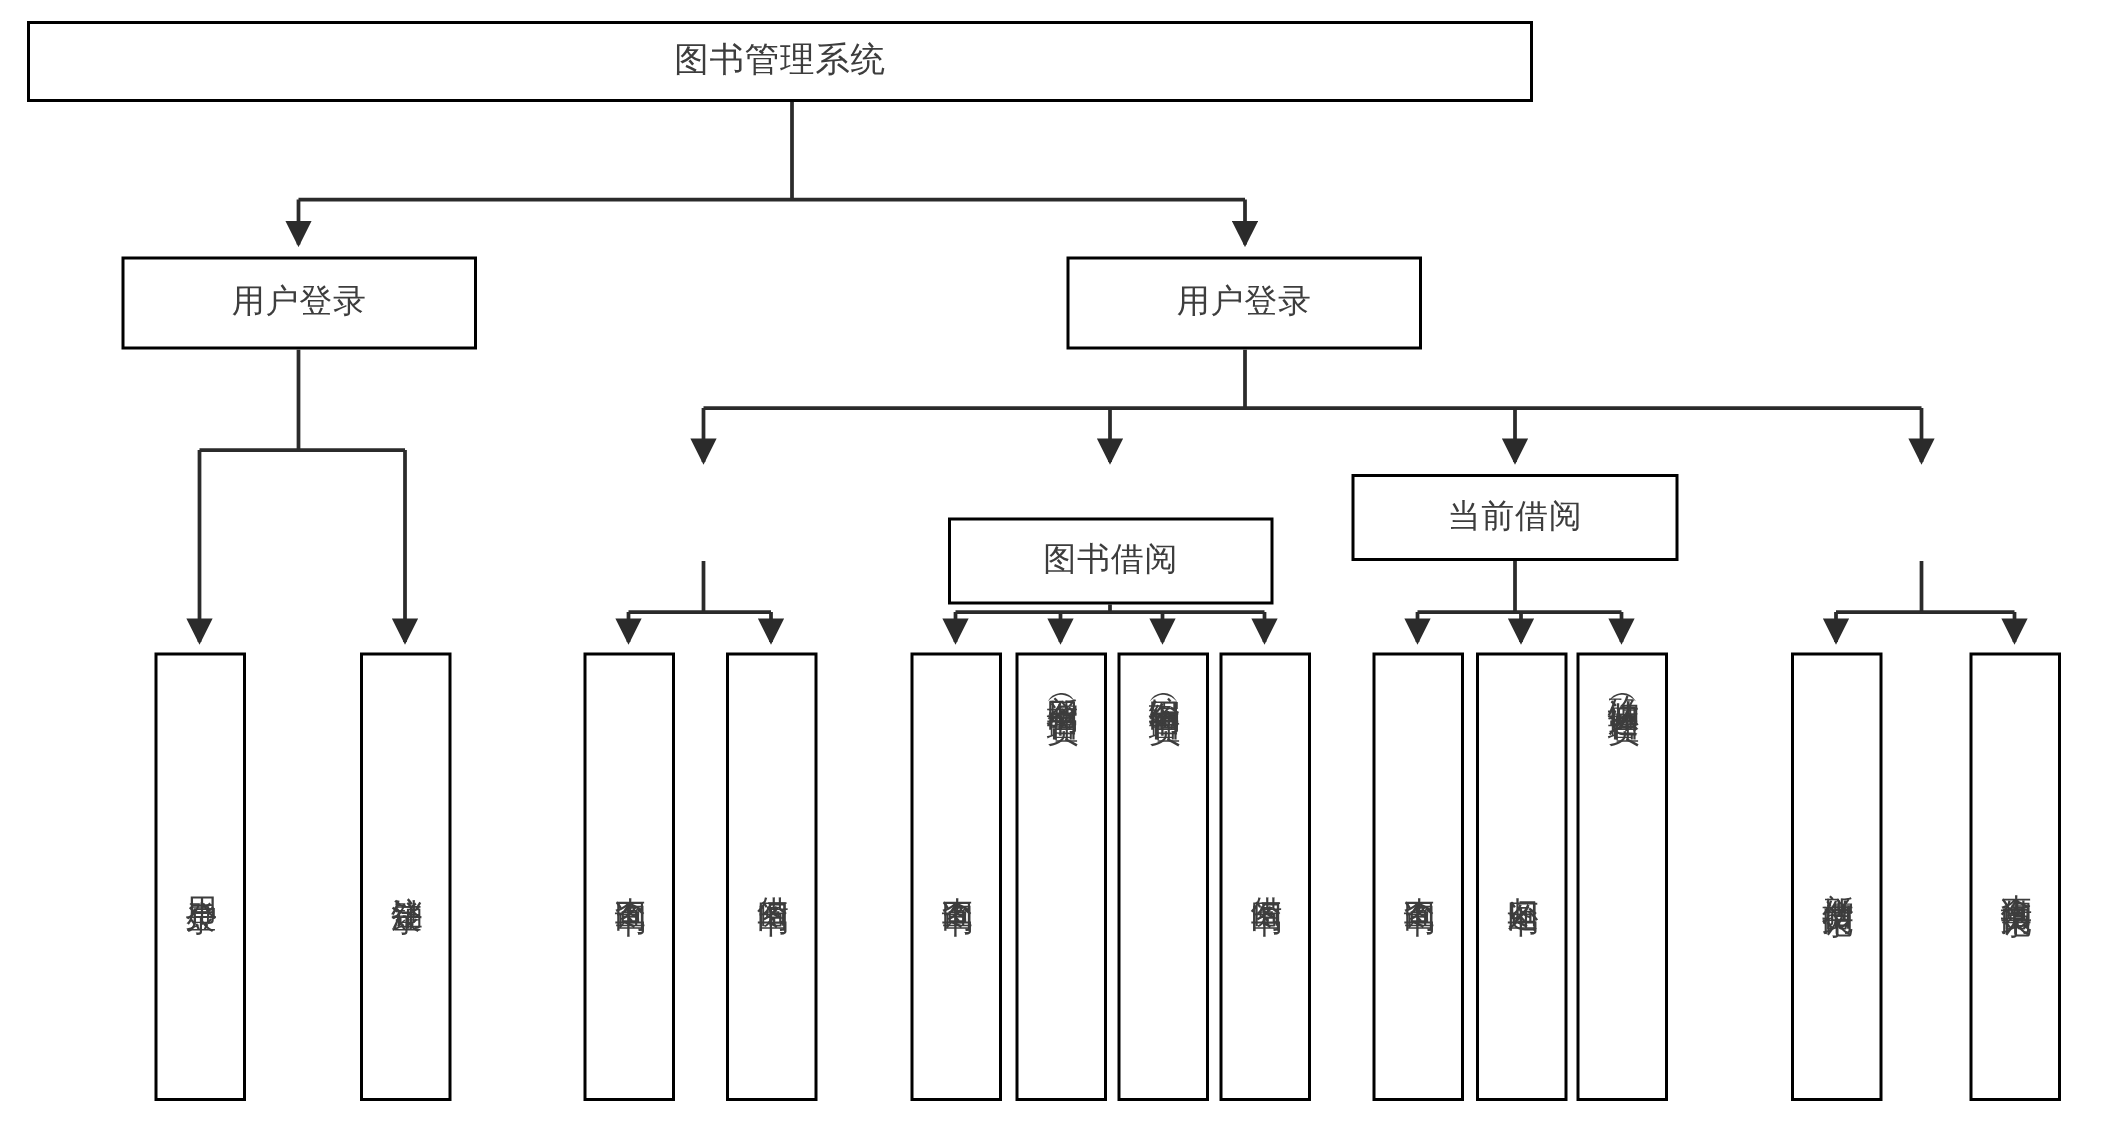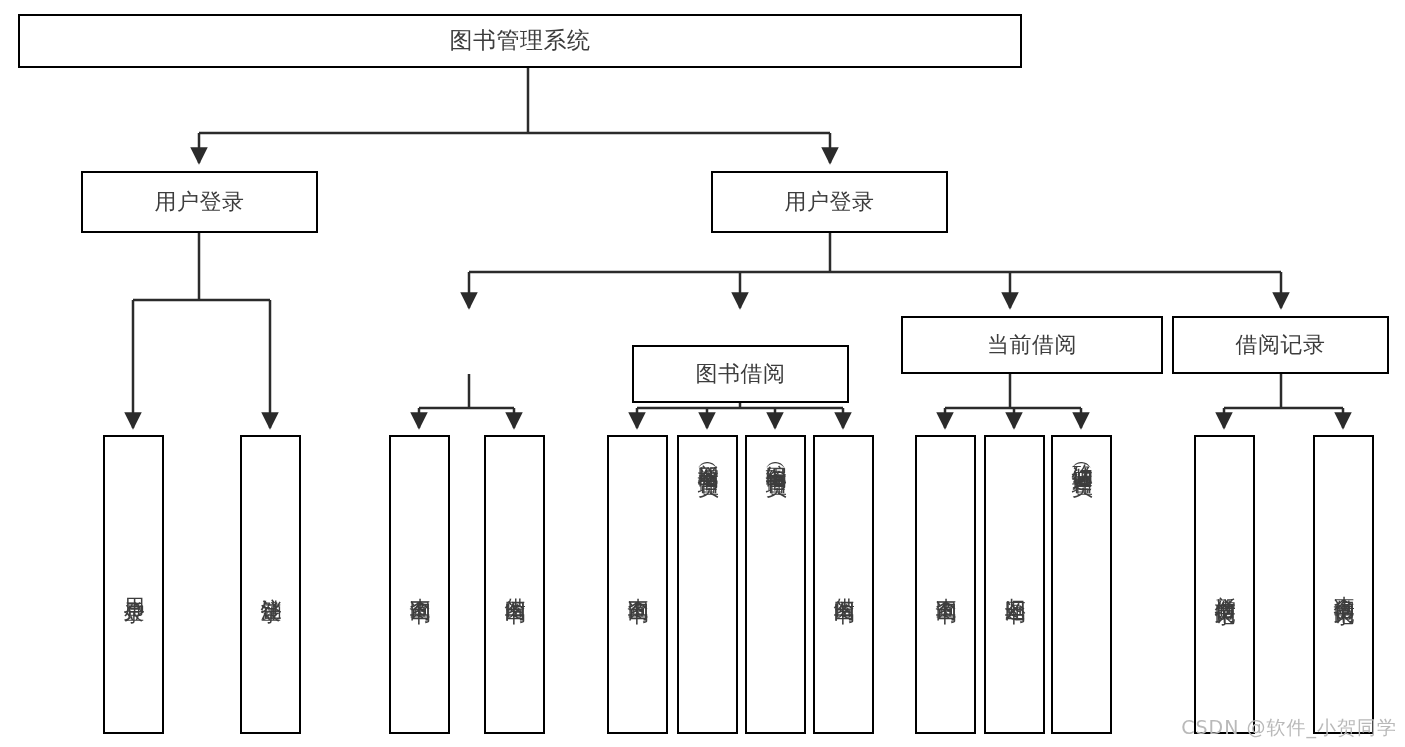--- a/index.html
+++ b/index.html
@@ -132,25 +132,22 @@
   <div class="node horiz" id="l2-0" style="left: 81px; top: 171px; width: 237px; height: 62px;">
     <span>用户登录</span>
   </div>
   <div class="node horiz" id="l2-1" style="left: 711px; top: 171px; width: 237px; height: 62px;">
     <span>用户登录</span>
   </div>
 
   <div class="node horiz" id="l3-1" style="left: 632px; top: 316px; width: 217px; height: 58px; margin-top: 29px;">
     <span>图书借阅</span>
   </div>
-  <div class="node horiz" id="l3-2" style="left: 901px; top: 316px; width: 262px; height: 58px;">
+  <div class="node horiz" id="l3-2" style="left: 901px; top: 316px; width: 218px; height: 58px;">
     <span>当前借阅</span>
-  </div>
-  <div class="node horiz" id="l3-3" style="left: 1172px; top: 316px; width: 217px; height: 58px;">
-    <span>借阅记录</span>
   </div>
 
   <div class="node vert centered" id="lf-0" style="left: 103px; top: 435px; width: 61px; height: 299px;">
     <span class="vlabel">用户登录</span>
   </div>
   <div class="node vert centered" id="lf-1" style="left: 240px; top: 435px; width: 61px; height: 299px;">
     <span class="vlabel">注销登录</span>
   </div>
   <div class="node vert centered" id="lf-2" style="left: 389px; top: 435px; width: 61px; height: 299px;">
     <span class="vlabel">查询图书</span>
@@ -179,15 +176,14 @@
   <div class="node vert" id="lf-10" style="left: 1051px; top: 435px; width: 61px; height: 299px;">
     <span class="vlabel">确认归还（管理员）</span>
   </div>
   <div class="node vert centered" id="lf-11" style="left: 1194px; top: 435px; width: 61px; height: 299px;">
     <span class="vlabel">新增借阅记录</span>
   </div>
   <div class="node vert centered" id="lf-12" style="left: 1313px; top: 435px; width: 61px; height: 299px;">
     <span class="vlabel">查询借阅记录</span>
   </div>
 
-  <div class="watermark">CSDN @软件_小贺同学</div>
 
 </div>
 
 </body></html>

